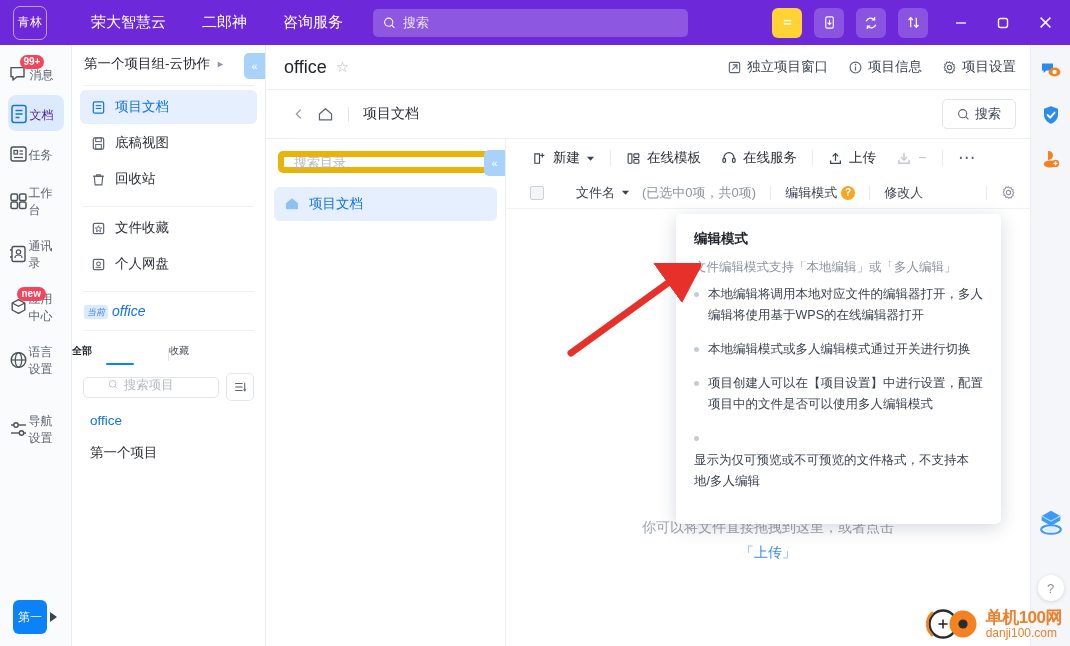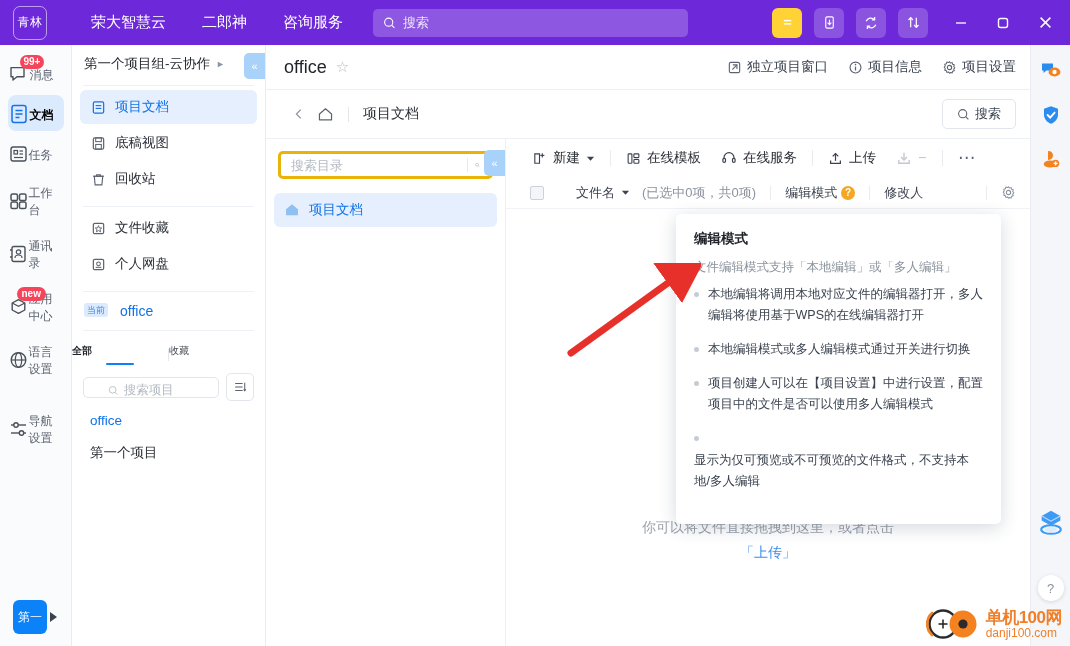--- a/index.html
+++ b/index.html
@@ -56,21 +56,21 @@
     padding-top: 10px; flex: none; position: relative;
   }
   .rail-item {
     width: 56px; padding: 7px 0 5px; border-radius: 8px; margin-bottom: 4px;
     display: flex; align-items: center; cursor: pointer;
     position: relative;
   }
   .rail-item.active { background: #dceafd; }
   .rail-ico { height: 24px; display: flex; align-items: center; position: relative; }
   .rail-lab { font-size: 12px; color: #5c6370; margin-top: 3px; }
-  .rail-item.active .rail-lab { color: #000000; font-weight: bold; }
+  .rail-item.active .rail-lab { color: #4c1d95; }
   .badge {
     position: absolute; top: -7px; left: 12px; background: #f6455a; color: #fff;
     border-radius: 9px; font-size: 10px; padding: 1px 4px; line-height: 12px;
     font-weight: bold; white-space: nowrap;
   }
   .badge.new { left: 9px; top: -8px; padding: 1px 5px; border-radius: 8px; }
   .rail-gap { height: 16px; }
   .rail-bottom {
     position: absolute; bottom: 12px; display: flex; align-items: center; gap: 2px;
   }
@@ -98,43 +98,44 @@
   }
   .divider { height: 1px; background: #eef1f5; margin: 3px 11px; }
   .nav-item {
     height: 34px; margin: 1px 8px; border-radius: 6px; display: flex;
     align-items: center; gap: 9px; padding: 0 10px; font-size: 13.5px;
     color: #2b2f36; cursor: pointer;
   }
   .nav-item.active { background: #e6effd; color: #1272e8; }
   .nav-ico { width: 16px; height: 16px; display: flex; align-items: center; justify-content: center; }
   .cur-proj {
-    display: flex; align-items: flex-start; gap: 12px; padding: 8px 14px 8px 12px;
+    display: flex; align-items: flex-end; gap: 4px; padding: 8px 14px 8px 12px;
     cursor: pointer;
+    font-style: italic;
   }
   .cur-tag {
     background: #dceafd; color: #3d87e8; font-size: 9px; border-radius: 3px;
     padding: 2px 3px; line-height: 10px;
   }
   .cur-name { color: #1272e8; font-size: 14px; }
   .tabs-row { display: flex; align-items: center; padding: 10px 0 0; }
   .ptab {
     flex: 1; text-align: left; font-size: 10px; color: #4a5159;
     padding-bottom: 7px; cursor: pointer; position: relative;
   }
   .ptab.active { color: #1f2329; font-weight: bold; }
   .ptab.active:after {
     content: ""; position: absolute; bottom: 0; left: 50%; transform: translateX(-50%);
     width: 28px; height: 2.5px; background: #0b82f7; border-radius: 2px;
   }
   .tab-sep { width: 1px; height: 12px; background: #e3e7ec; }
   .search-row { display: flex; align-items: center; gap: 7px; padding: 8px 11px 4px; }
   .mini-search {
     flex: 1; height: 21px; border: 1px solid #e2e6ec; border-radius: 5px;
-    display: flex; align-items: flex-end; gap: 5px; padding: 0 24px;
+    display: flex; align-items: flex-start; gap: 5px; padding: 0 24px;
   }
   .mini-search input {
     border: 0; outline: none; font-size: 12.5px; width: 100%;
     font-family: inherit; color: #2b2f36; background: transparent;
   }
   .mini-search input::placeholder { color: #b4bac2; }
   .sort-btn {
     width: 28px; height: 28px; border: 1px solid #e2e6ec; border-radius: 5px;
     display: flex; align-items: center; justify-content: center; cursor: pointer;
   }
@@ -167,21 +168,21 @@
     font-size: 13px; color: #3b4350; cursor: pointer;
   }
   .content { flex: 1; display: flex; min-height: 0; border-top: 1px solid #eceff3; }
 
   
   .tree {
     width: 240px; border-right: 1px solid #eceff3; flex: none;
     background: #fff; position: relative; padding-top: 12px;
   }
   .tree-search {
-    margin: 0 12px; height: 28px; border: 3px solid #eab308; border-radius: 5px;
+    margin: 0 12px; height: 22px; border: 6px solid #eab308; border-radius: 5px;
     display: flex; align-items: center; padding: 0 4px 0 10px;
   }
   .tree-search input {
     border: 0; outline: none; flex: 1; font-size: 13px; font-family: inherit;
     color: #2b2f36; background: transparent;
   }
   .tree-search input::placeholder { color: #b4bac2; }
   .ts-sep { width: 1px; height: 14px; background: #e6eaef; margin-right: 8px; }
   .tree-node {
     margin: 14px 8px 0; height: 34px; border-radius: 6px; display: flex;

